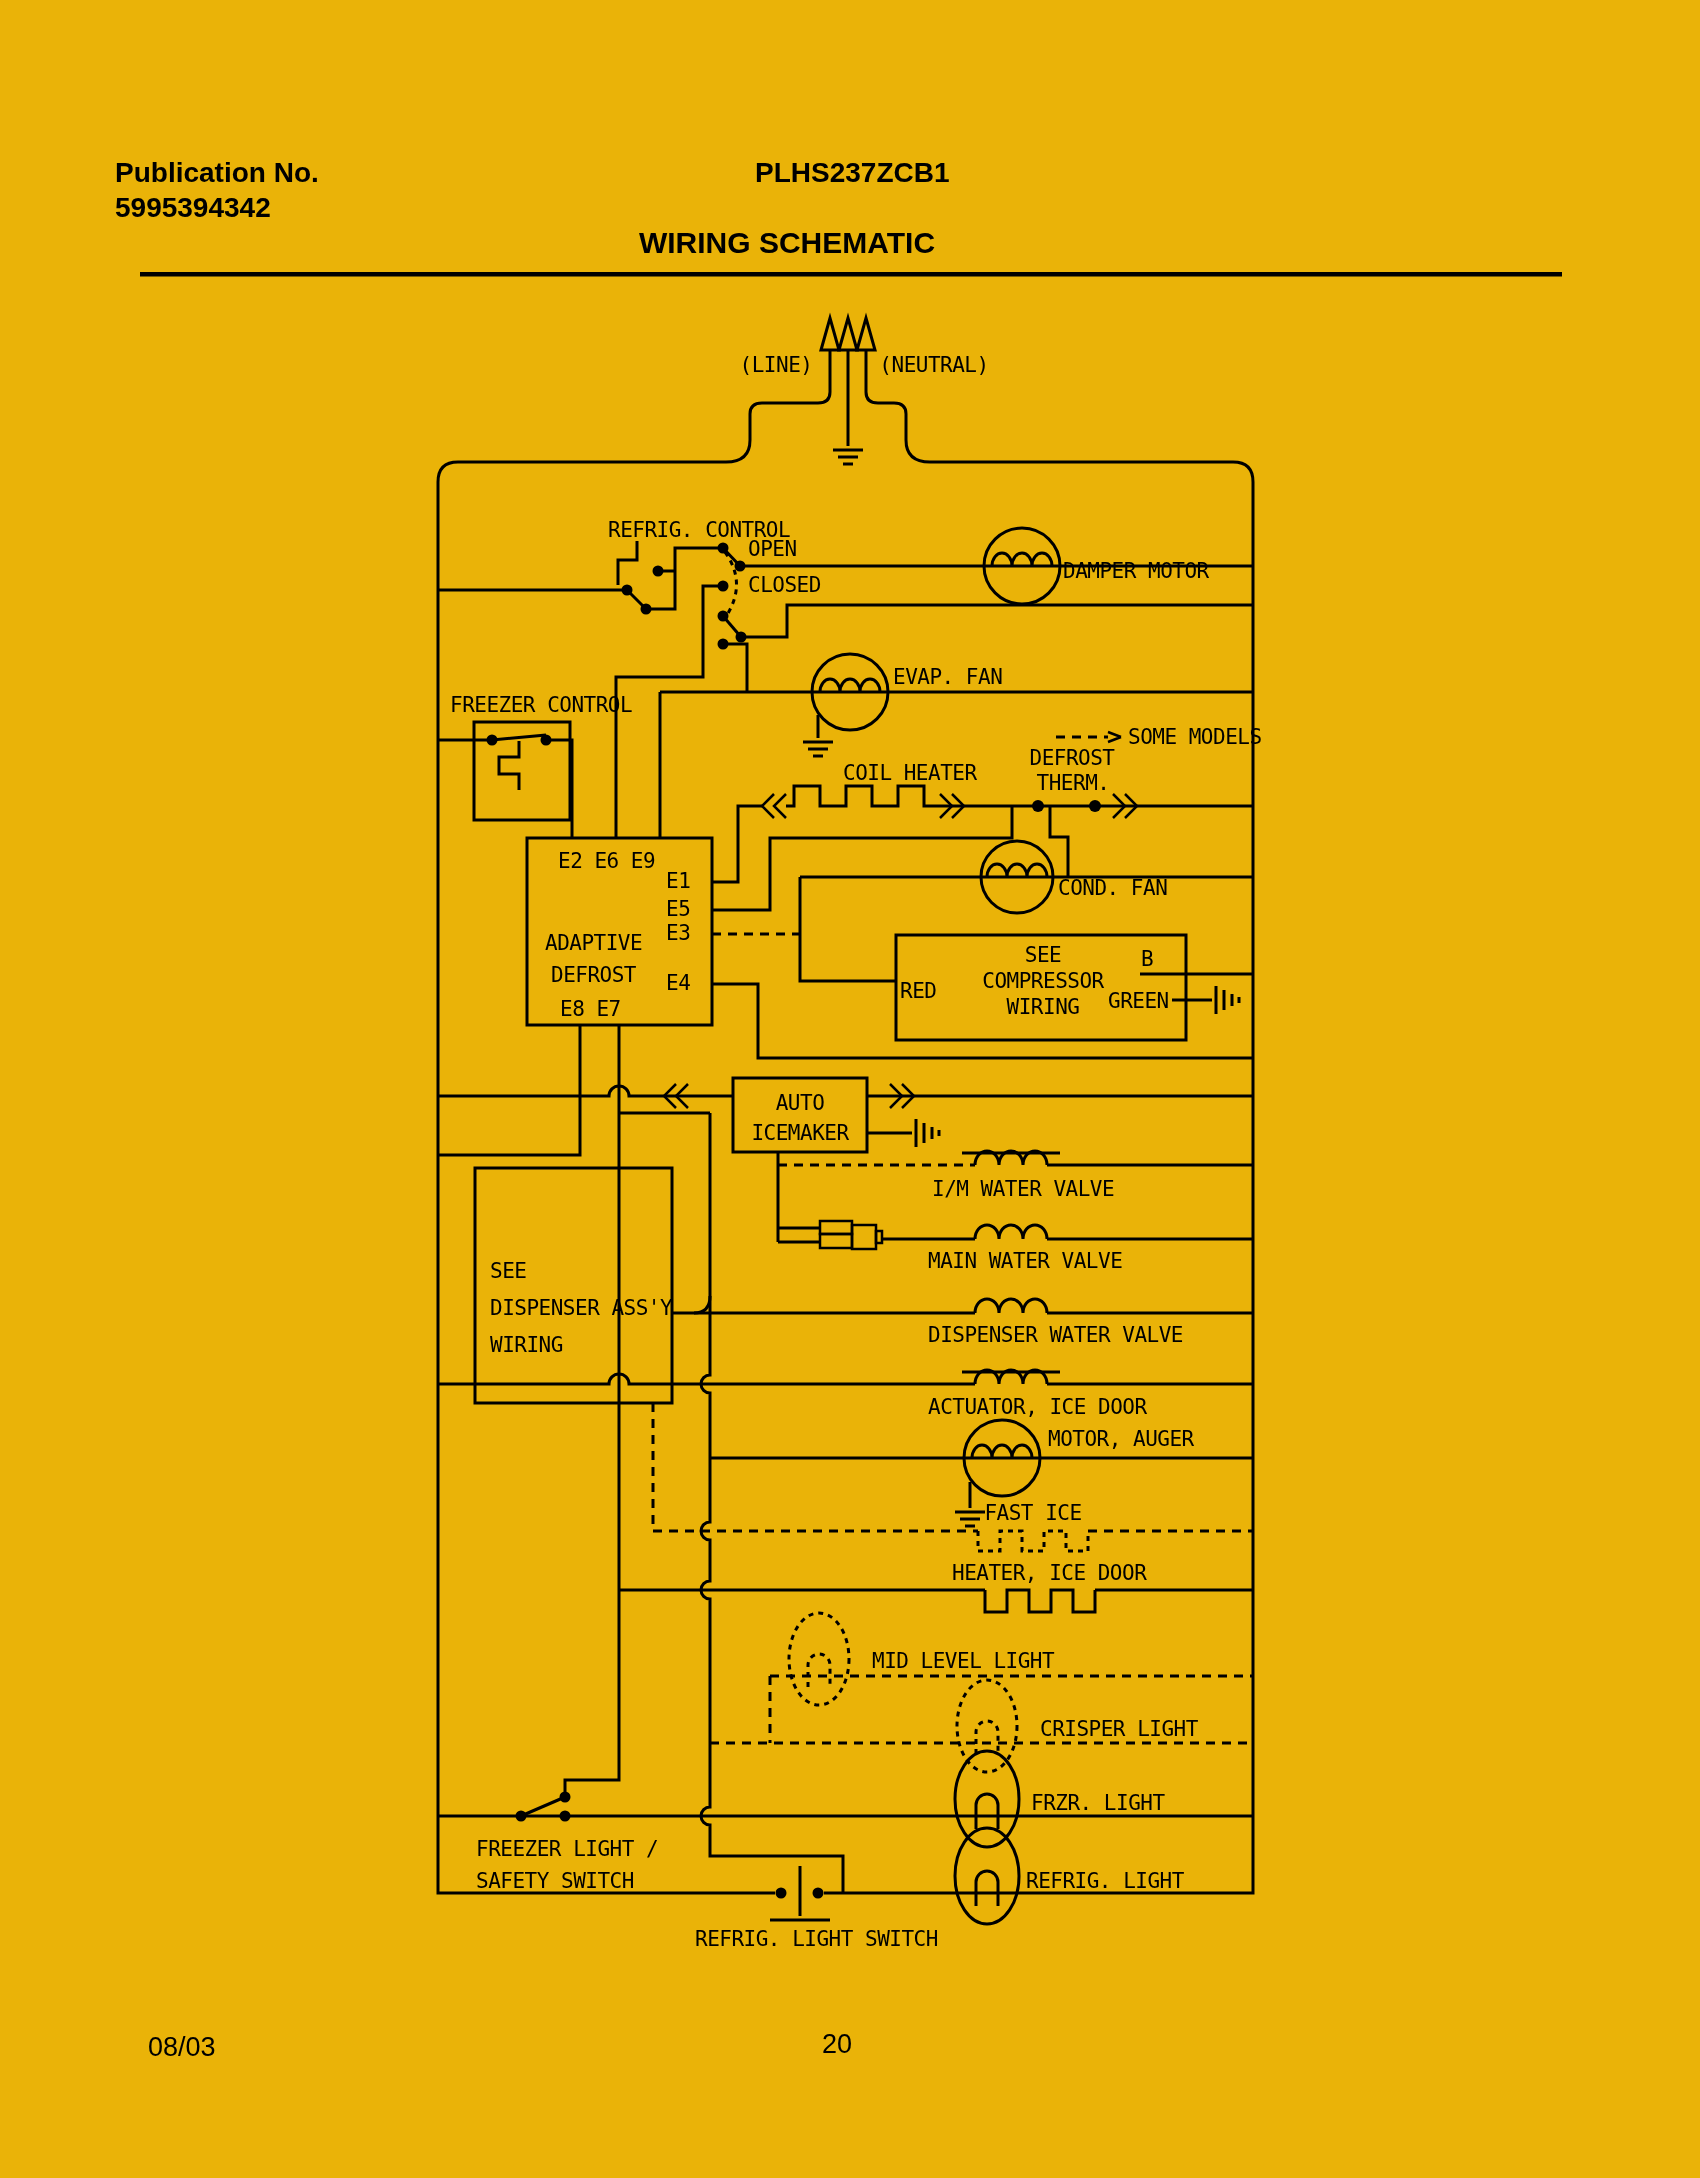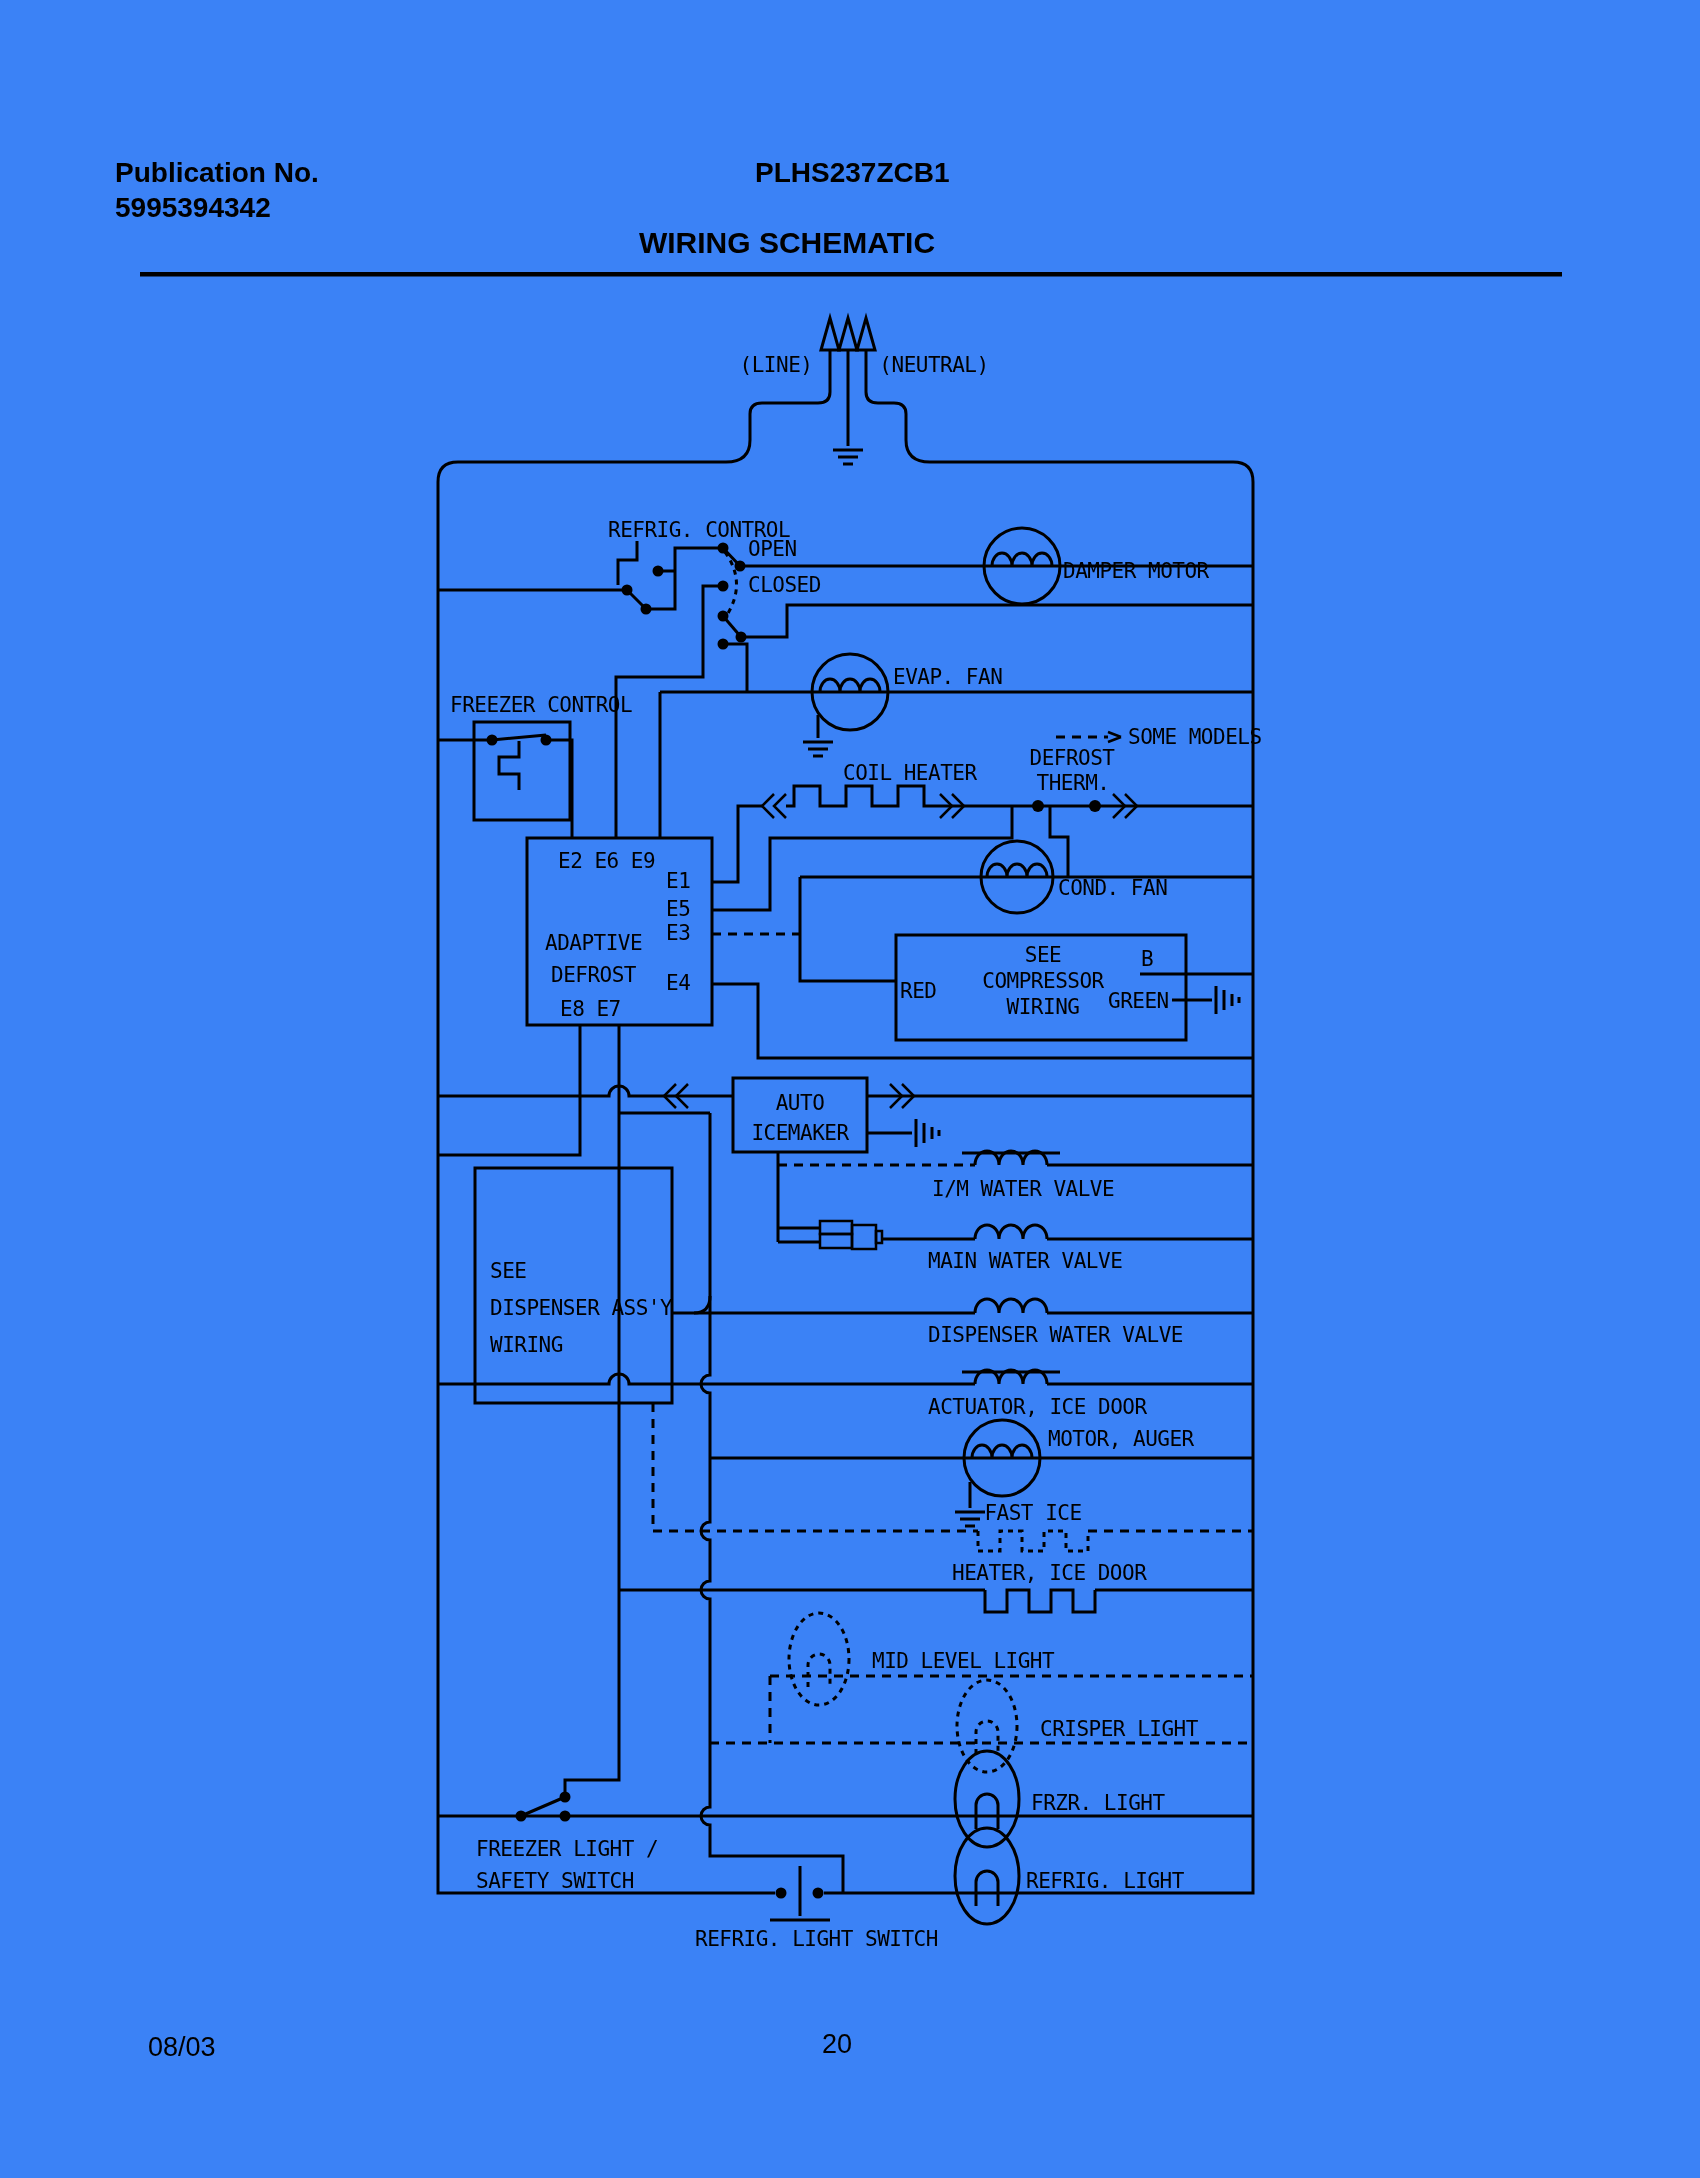--- a/index.html
+++ b/index.html
@@ -1,16 +1,16 @@
 <!DOCTYPE html>
 <html><head>
 <meta charset="utf-8">
 <style>
   html,body{margin:0;padding:0;background:#fff;}
-  .page{position:relative;width:1700px;height:2178px;background:#3b82f6;overflow:hidden;}
+  .page{position:relative;width:1700px;height:2178px;background:#eab308;overflow:hidden;}
   svg{display:block;}
   .wire{stroke:#000;stroke-width:3;fill:none;}
   .wire-thin{stroke:#000;stroke-width:2.5;fill:none;}
   .dashed{stroke-dasharray:9 7;}
   .dashed-sm{stroke-dasharray:5 5;}
   .dot{fill:#000;stroke:none;}
   .lbl{font-family:"DejaVu Sans Mono",monospace;font-size:21px;letter-spacing:-0.5px;fill:#000;}
   .lbl-mid{text-anchor:middle;}
   .hdr{font-family:"Liberation Sans",sans-serif;font-weight:700;font-size:28px;fill:#000;}
   .ttl{font-family:"Liberation Sans",sans-serif;font-weight:700;font-size:30px;fill:#000;text-anchor:middle;}

